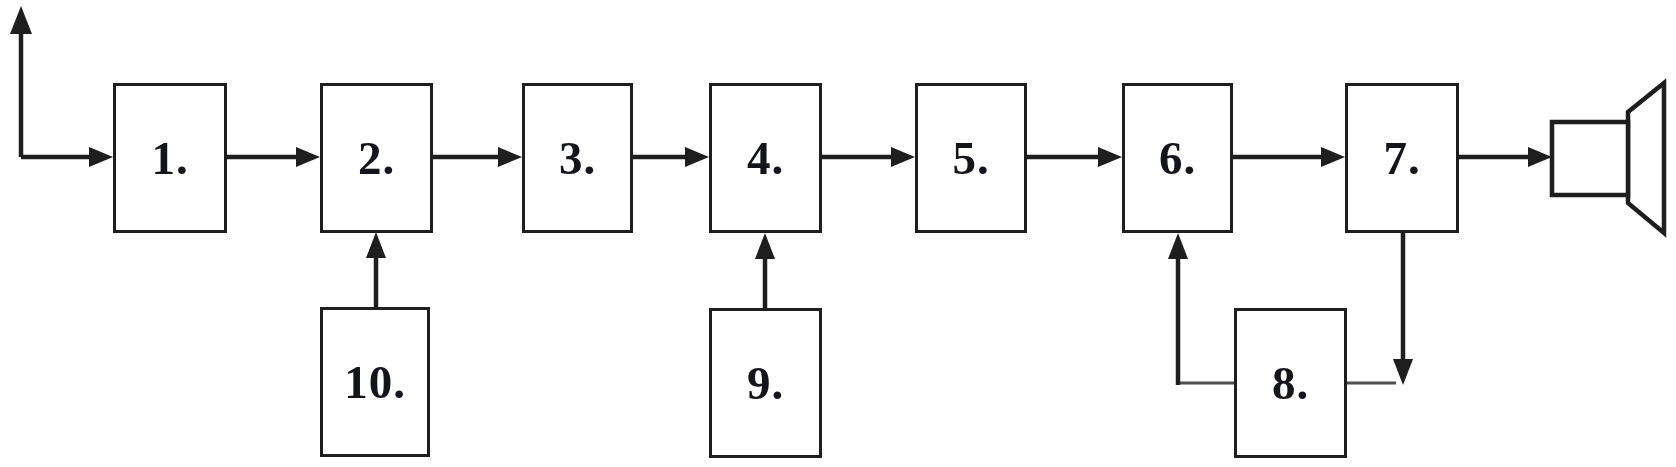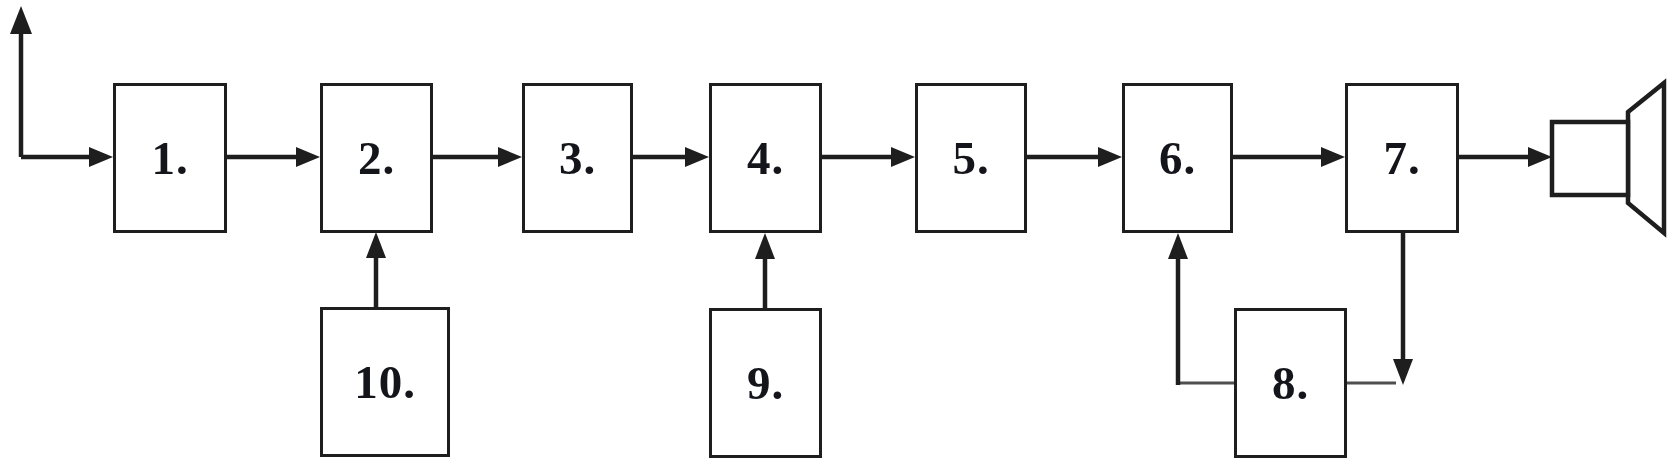--- a/index.html
+++ b/index.html
@@ -28,21 +28,21 @@
   }
   
   .b1{left:113px;top:83px;width:114px;}
   .b2{left:320px;top:83px;}
   .b3{left:522px;top:83px;width:111px;}
   .b4{left:709px;top:83px;}
   .b5{left:915px;top:83px;width:112px;}
   .b6{left:1122px;top:83px;width:111px;}
   .b7{left:1345px;top:83px;width:114px;}
   
-  .b10{left:320px;top:307px;width:130px;}
+  .b10{left:320px;top:307px;width:110px;}
   .b9{left:709px;top:308px;}
   .b8{left:1234px;top:308px;}
 </style>
 </head>
 <body>
 
 <div class="canvas">
 
   <svg class="wires" viewBox="0 0 1676 467" xmlns="http://www.w3.org/2000/svg" fill="none" stroke="#1e1e1e" stroke-width="4.5">
 

